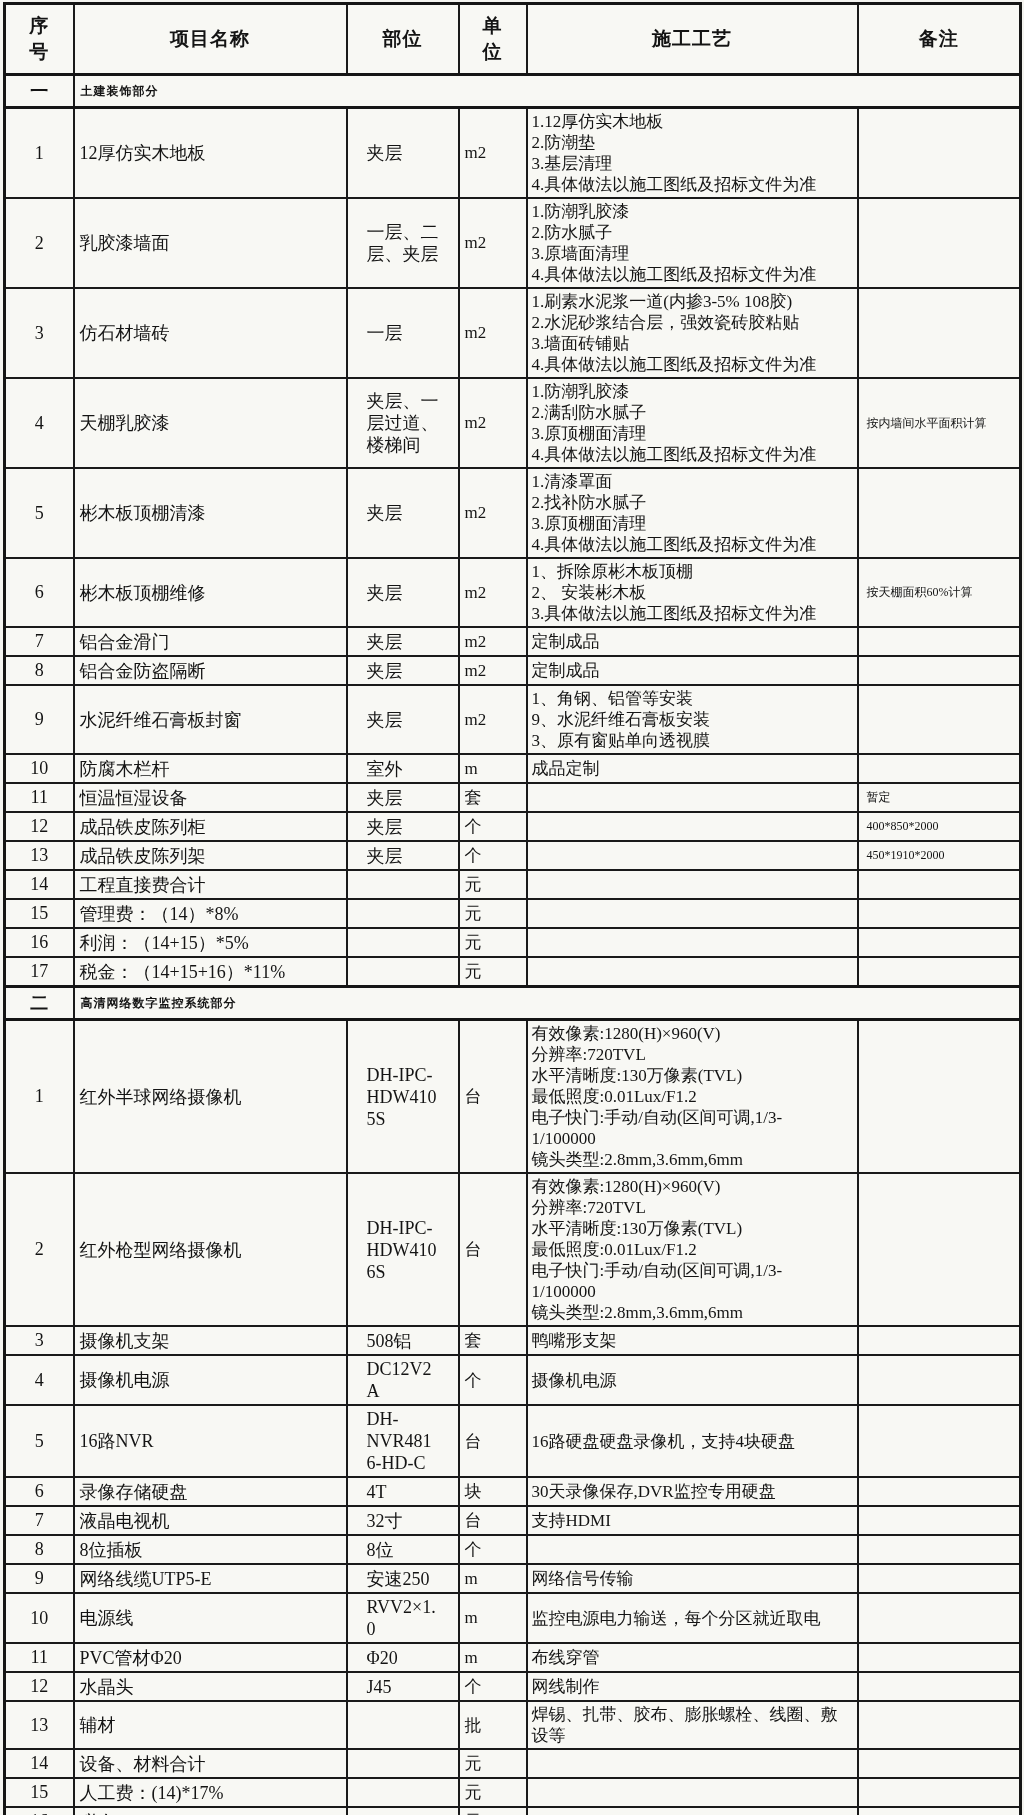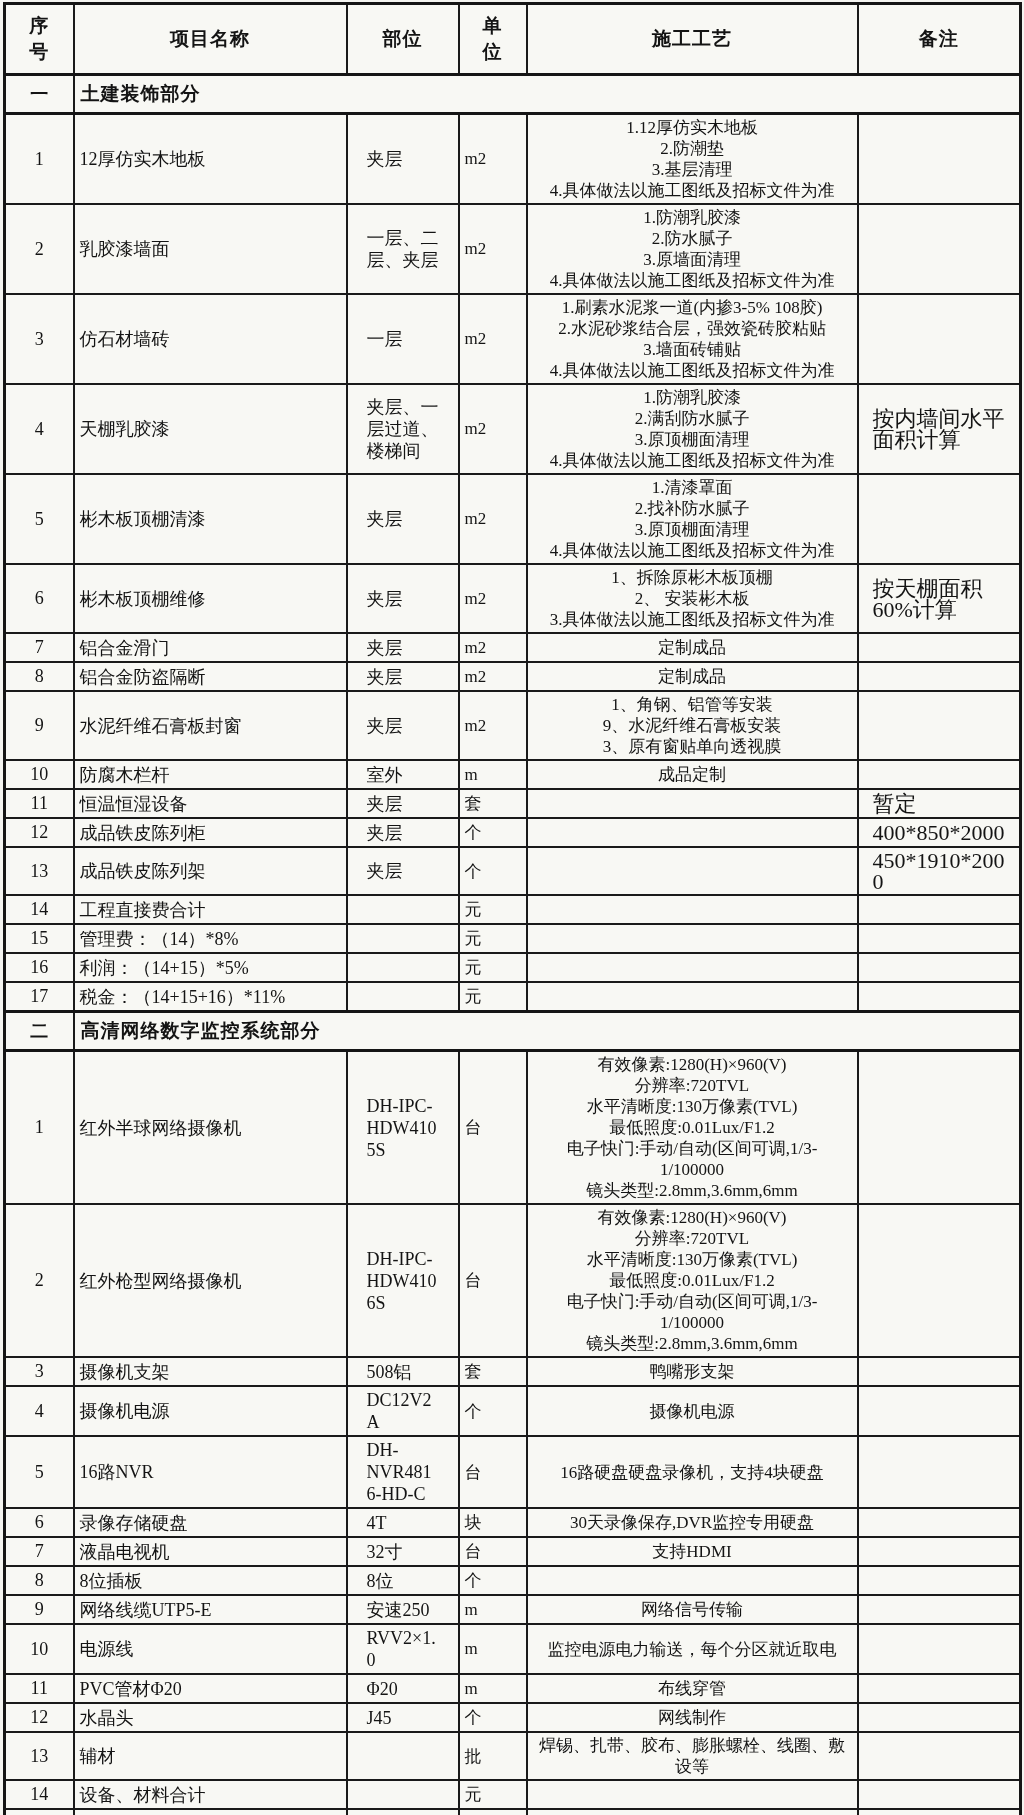--- a/index.html
+++ b/index.html
@@ -39,25 +39,25 @@
     text-align: center;
     padding: 8px 16px;
     letter-spacing: 1px;
   }
   td { font-size: 18px; padding: 2px 5px; }
   td.c-no { text-align: center; padding: 3px 2px; }
   td.c-name { line-height: 22px; }
   td.c-loc { font-size: 18px; line-height: 22px; padding: 2px 19px; }
   td.c-unit { font-size: 17px; }
   td.c-proc { font-size: 17px; padding: 2px 4px; }
-  td.c-proc div { line-height: 21px; text-align: center; }
-  td.c-rem { font-size: 22px; line-height: 21px; padding: 2px 14px; }
+  td.c-proc div { line-height: 21px; }
+  td.c-rem { font-size: 12px; line-height: 21px; padding: 2px 8px; }
   tr.hl td { font-weight: bold; }
   tr.hl td.c-title {
-    font-size: 19px;
+    font-size: 12px;
     padding: 5px 6px;
     letter-spacing: 1px;
     margin-left: 45px;
   }
   tr.hl { border-top: 3px solid #151515; border-bottom: 3px solid #151515; }
   thead tr { border-bottom: 3px solid #151515; }
 </style>
 </head>
 <body>
 

